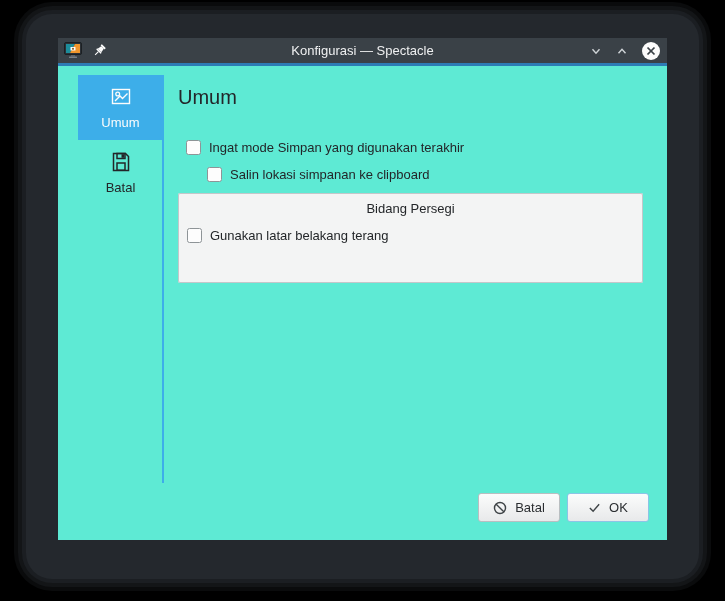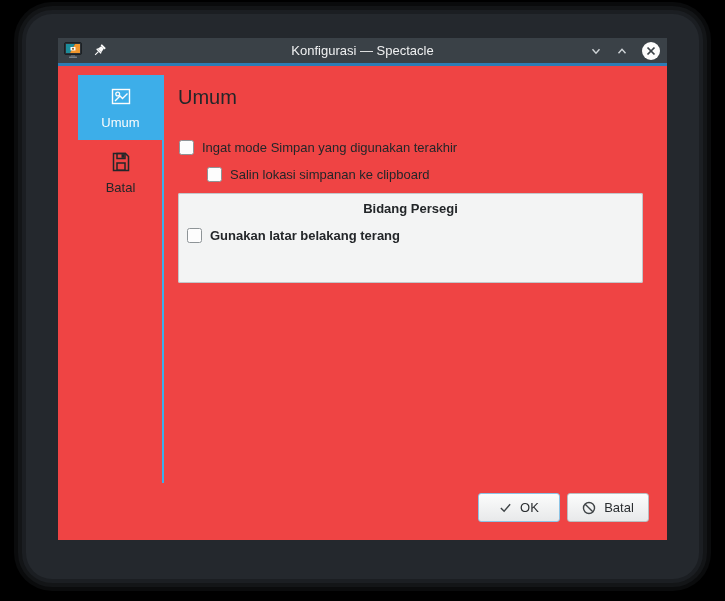--- a/index.html
+++ b/index.html
@@ -14,21 +14,21 @@
 
   
   .frame {
     position: absolute; left: 26px; top: 14px; width: 673px; height: 565px;
     background: #24282d; border-radius: 26px;
     box-shadow: 0 0 0 4px #1b1e22, 0 0 0 8px #131517, 0 0 0 12px #0a0b0c;
   }
 
   .window {
     position: absolute; left: 58px; top: 38px; width: 609px; height: 502px;
-    background: #ef4444;
+    background: #5eead4;
   }
 
   
   .titlebar {
     position: relative; height: 25px;
     background: #3a4147;
     border-bottom: 3px solid #2d7cb5;
     display: flex; align-items: center;
   }
   .tb-left { display: flex; align-items: center; gap: 10px; padding-left: 6px; }
@@ -63,21 +63,21 @@
   }
 
   .cbrow { position: absolute; display: flex; align-items: center; gap: 8px; }
   .cb {
     width: 15px; height: 15px; flex: 0 0 auto;
     background: #fdfdfd; border: 1px solid #8e9497; border-radius: 2.5px;
     box-sizing: border-box;
   }
   .cbl { font-size: 13px; color: #232629; white-space: nowrap; }
 
-  .row-1 { top: 74px; left: 1px; }
+  .row-1 { top: 74px; left: 8px; }
   .row-2 { top: 101px; left: 1px; margin-left: 28px; }
 
   .groupbox {
     position: absolute; left: 0; top: 127px; width: 465px; height: 90px;
     background: #f3f4f4; border: 1px solid #c3c7ca; border-radius: 2px;
     box-sizing: border-box;
   }
   .group-title {
     position: absolute; top: 7px; left: 0; right: 0; text-align: center;
     font-size: 13px; color: #232629;
@@ -188,43 +188,43 @@
         <label class="cbrow row-1">
           <span class="cb"></span>
           <span class="cbl">Ingat mode Simpan yang digunakan terakhir</span>
         </label>
 
         <label class="cbrow row-2">
           <span class="cb"></span>
           <span class="cbl">Salin lokasi simpanan ke clipboard</span>
         </label>
 
-        <fieldset class="groupbox" style="margin:0;padding:14px;font-weight:bold;">
+        <fieldset class="groupbox" style="margin:0;padding:14px;">
           <div class="group-title">Bidang Persegi</div>
 
           <label class="cbrow grow-1">
             <span class="cb"></span>
             <span class="cbl">Gunakan latar belakang terang</span>
           </label>
 
         </fieldset>
       </div>
     </div>
 
     <div class="footer">
-      <button class="btn focused">
-        <svg width="13" height="13" viewBox="0 0 14 14">
-          <polyline points="2,7.5 5.5,11 12,3.5" fill="none" stroke="#3f4447" stroke-width="1.5"></polyline>
-        </svg>
-        <span>OK</span>
-      </button>
-
       <button class="btn">
         <svg width="14" height="14" viewBox="0 0 14 14">
           <circle cx="7" cy="7" r="5.5" fill="none" stroke="#3f4447" stroke-width="1.4"></circle>
           <line x1="3.2" y1="3.2" x2="10.8" y2="10.8" stroke="#3f4447" stroke-width="1.4"></line>
         </svg>
         <span>Batal</span>
       </button>
+
+      <button class="btn focused">
+        <svg width="13" height="13" viewBox="0 0 14 14">
+          <polyline points="2,7.5 5.5,11 12,3.5" fill="none" stroke="#3f4447" stroke-width="1.5"></polyline>
+        </svg>
+        <span>OK</span>
+      </button>
     </div>
 
   </div>
 </div>
 
 </body></html>

